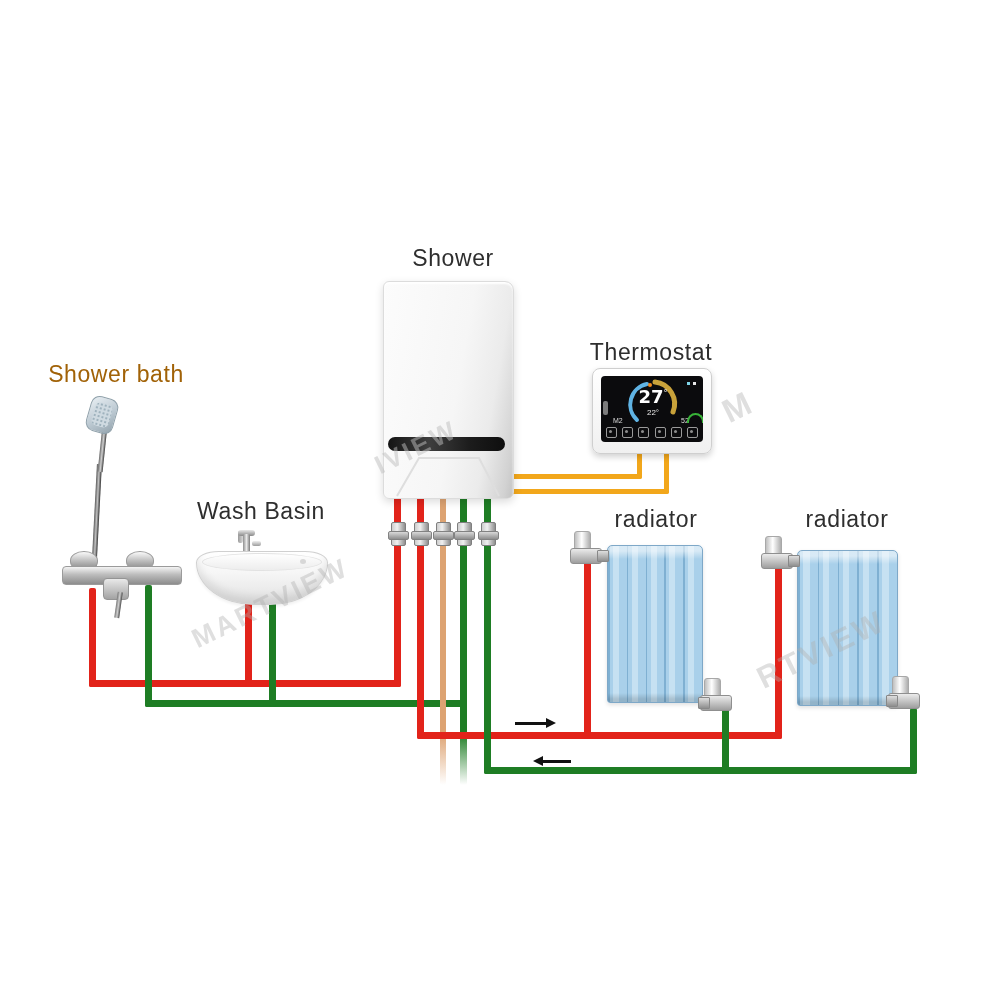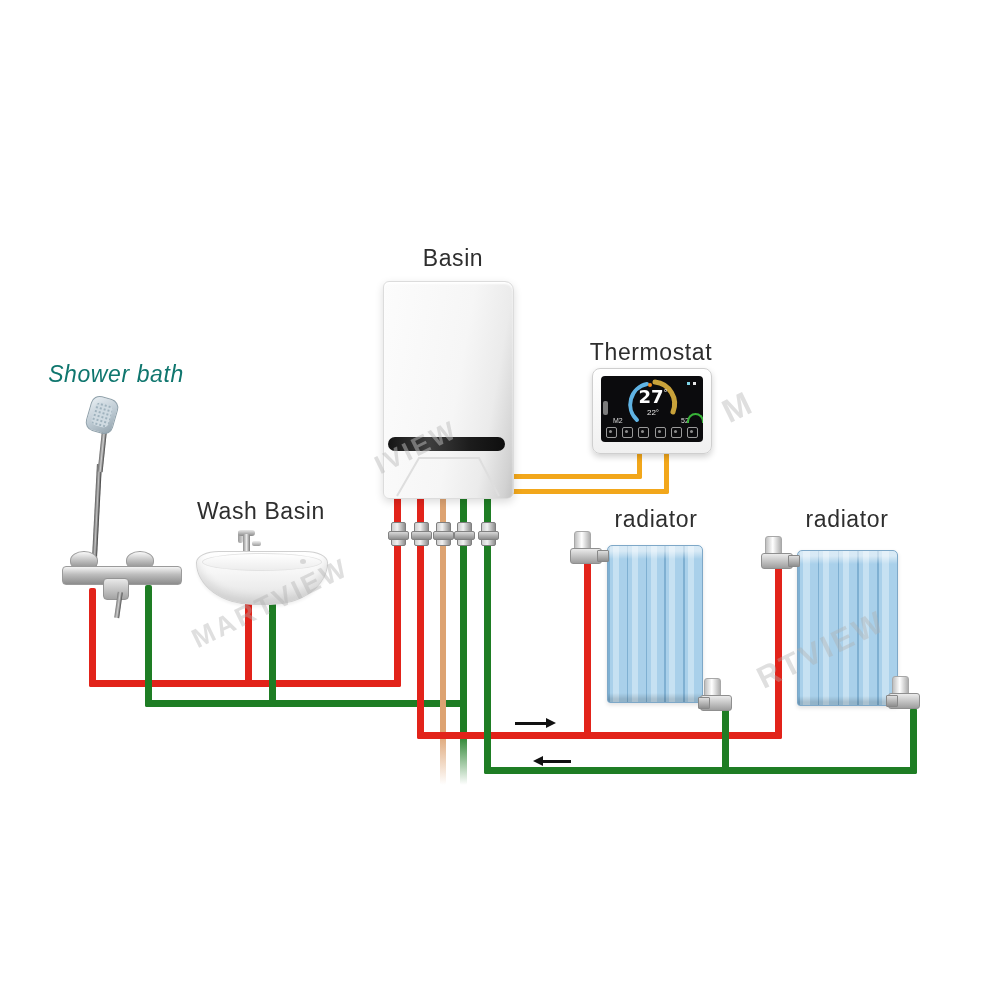--- a/index.html
+++ b/index.html
@@ -246,20 +246,20 @@
   <div class="arrow" style="left:533px;top:756px;width:38px;">
     <div class="head-l"></div>
       <div class="bar" style="left:8px;width:30px;"></div>
   </div>
 
   <div class="wm" style="left:185px;top:588px;font-size:27px;">MARTVIEW</div>
   <div class="wm" style="left:752px;top:632px;font-size:31px;">RTVIEW</div>
   <div class="wm" style="left:372px;top:432px;font-size:26px;color:rgba(190,190,190,.5);">IVIEW</div>
   <div class="wm" style="left:723px;top:388px;font-size:33px;">M</div>
 
-  <div class="lbl" style="left: 453px; top: 245px; color: rgb(46, 46, 46);">Basin</div>
+  <div class="lbl" style="left: 453px; top: 245px; color: rgb(46, 46, 46);">Shower</div>
   <div class="lbl" style="left: 651px; top: 339px; color: rgb(46, 46, 46);">Thermostat</div>
-  <div class="lbl" style="left: 116px; top: 361px; color: #0f766e; font-style: italic;">Shower bath</div>
+  <div class="lbl" style="left: 116px; top: 361px; color: #a16207;">Shower bath</div>
   <div class="lbl" style="left: 261px; top: 498px; color: rgb(46, 46, 46);">Wash Basin</div>
   <div class="lbl" style="left: 656px; top: 506px; color: rgb(46, 46, 46);">radiator</div>
   <div class="lbl" style="left: 847px; top: 506px; color: rgb(46, 46, 46);">radiator</div>
 
 </div>
 
 </body></html>

